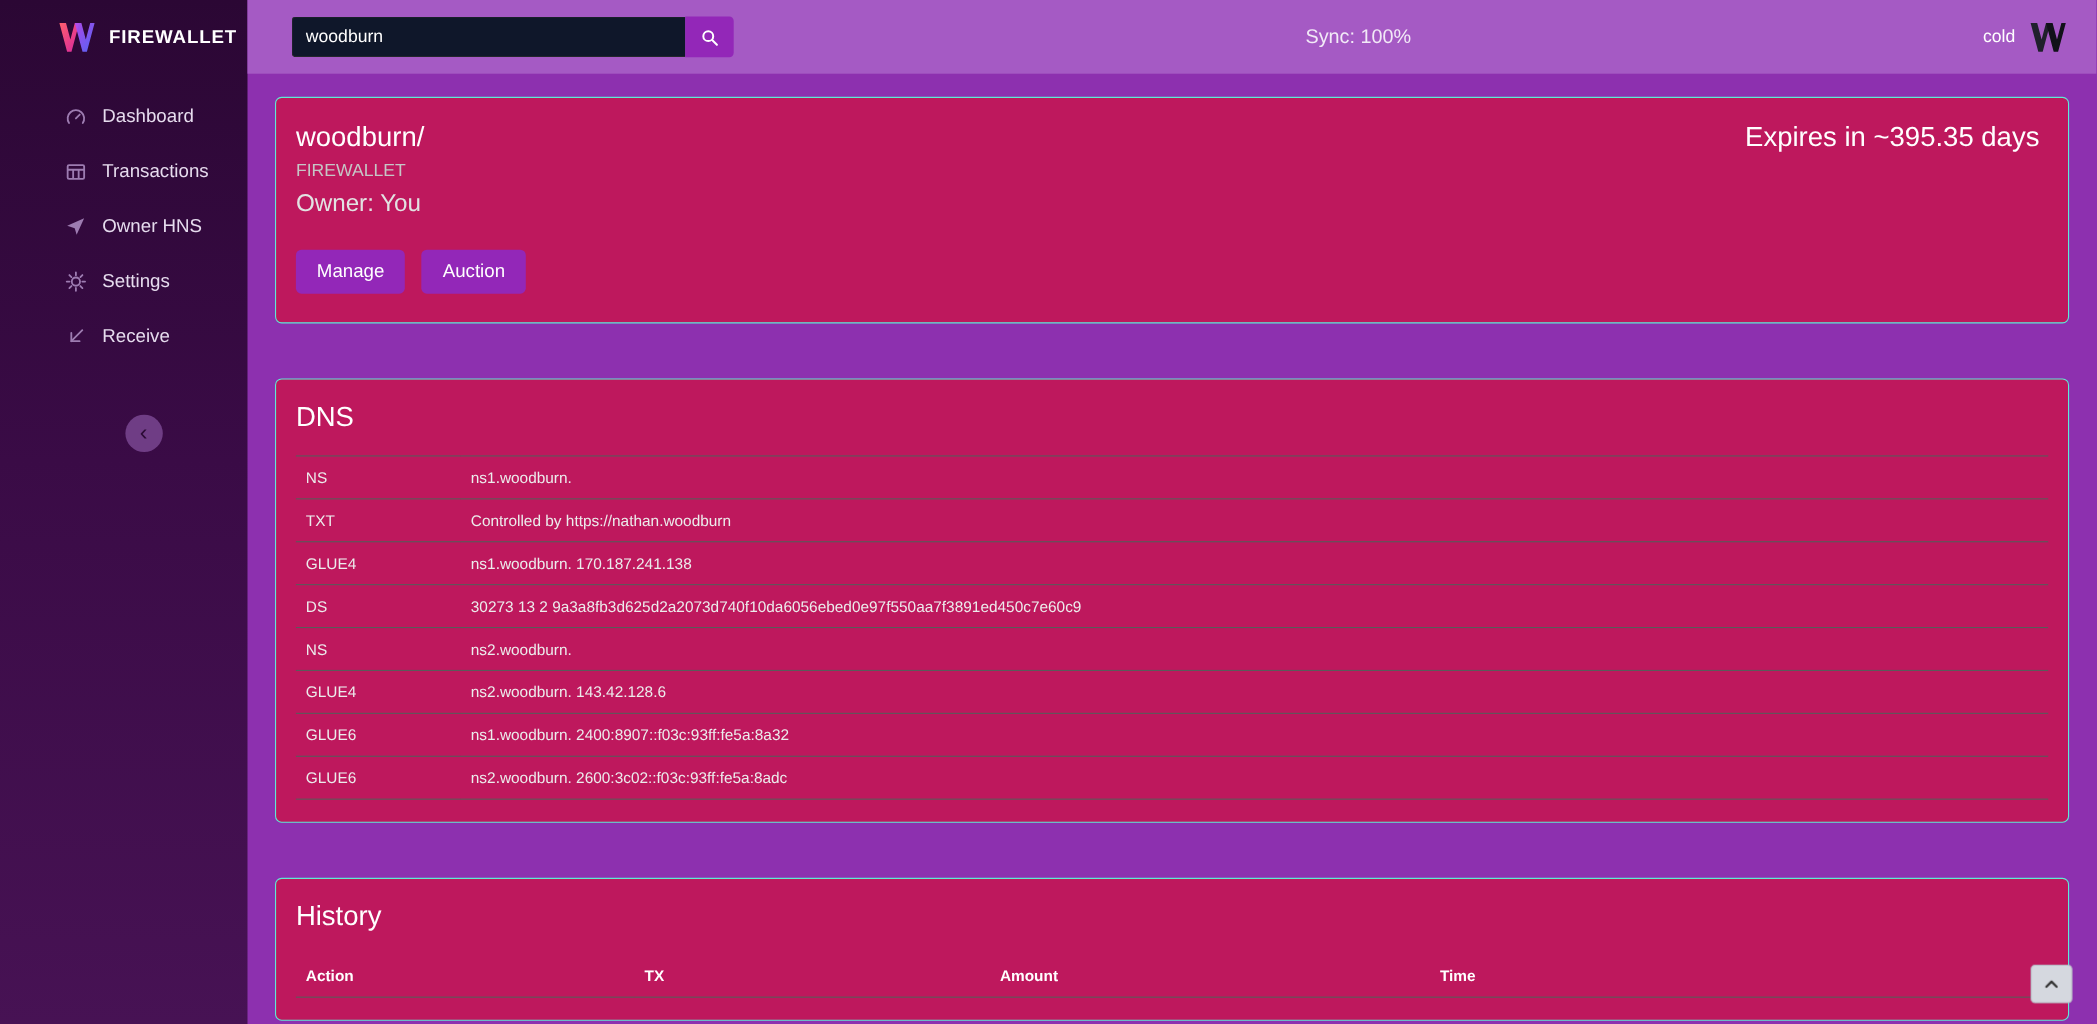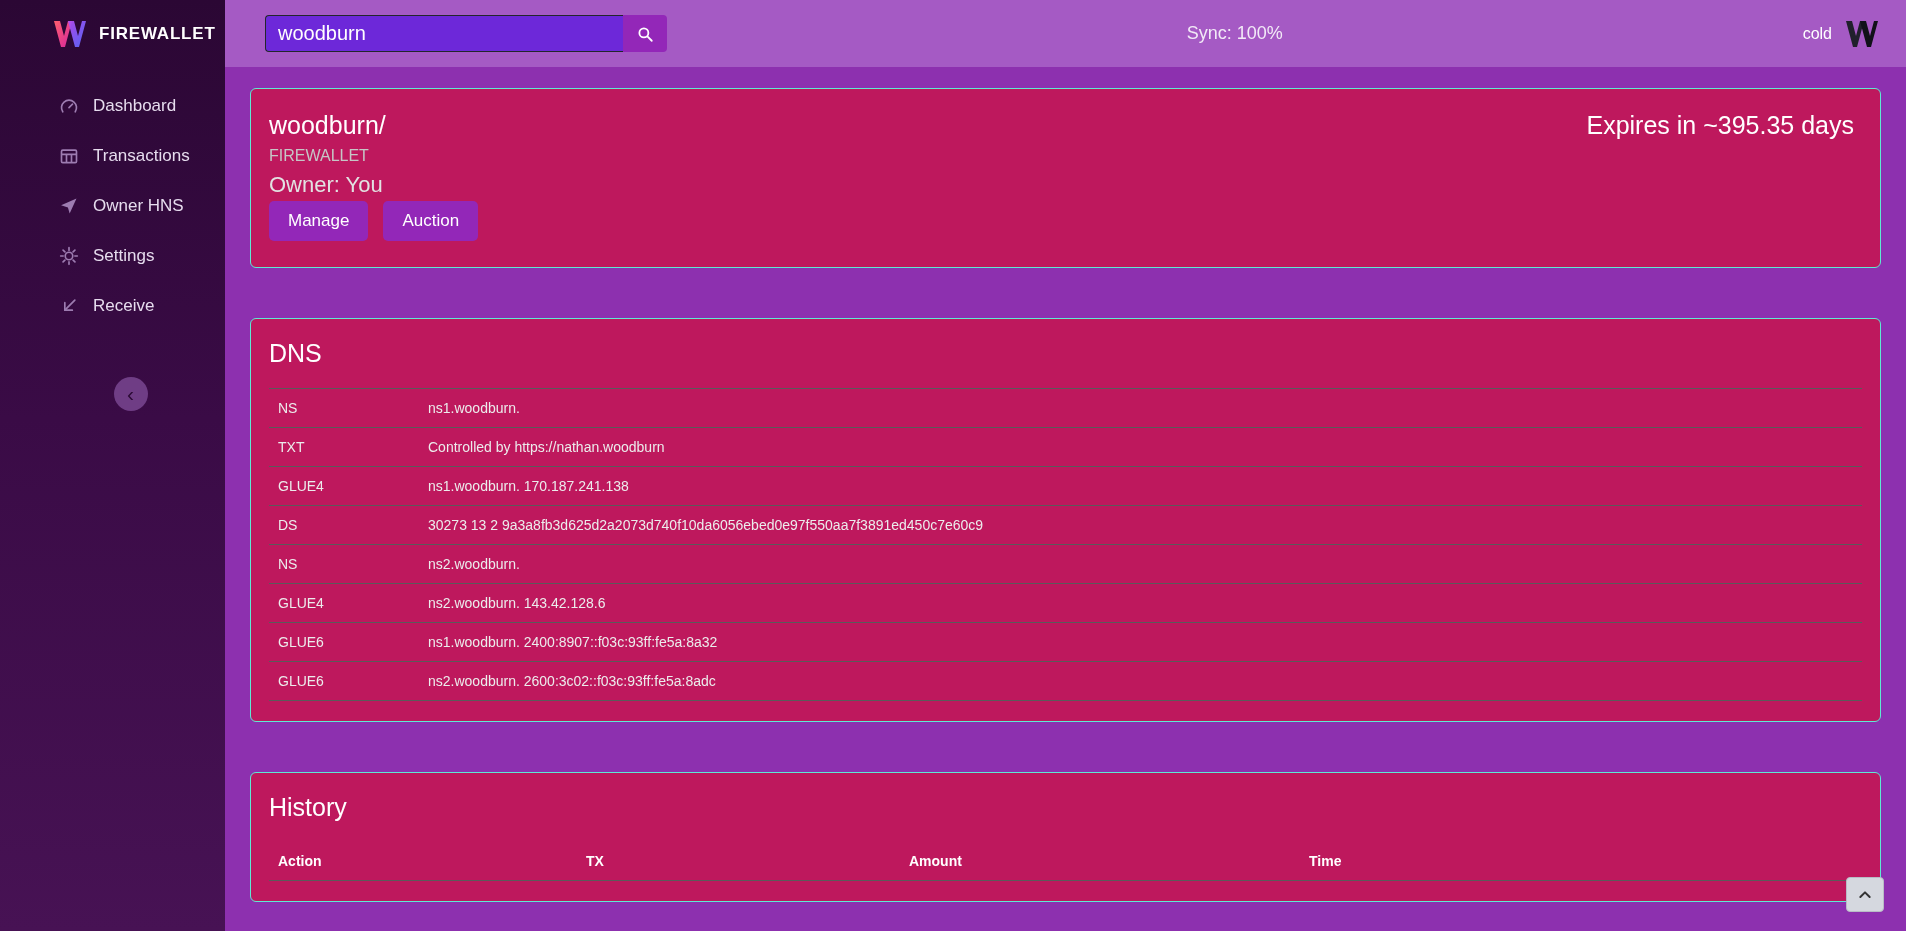--- a/index.html
+++ b/index.html
@@ -34,44 +34,44 @@
 
   
   .main { flex: 1; display: flex; flex-direction: column; min-width: 0; }
 
   .topbar {
     height: 67px; flex: 0 0 67px; background: #a55ac4;
     display: flex; align-items: center; padding: 0 26px;
   }
   .search-form { display: flex; margin-left: 14px; }
   .search-input {
-    width: 358px; height: 37px; background: #6d28d9;
+    width: 358px; height: 37px; background: #0f172a;
     border: 1px solid #24262b; border-right: none; border-radius: 4px 0 0 4px;
-    color: #ffffff; font-size: 20px; padding: 0 12px; outline: none; font-family: inherit;
+    color: #ffffff; font-size: 16px; padding: 0 12px; outline: none; font-family: inherit;
   }
   .search-btn {
     width: 44px; height: 37px; border: none; border-radius: 0 4px 4px 0;
     background: #9327b8; display: flex; align-items: center; justify-content: center; cursor: pointer;
   }
   .flex-spacer { flex: 1; }
   .sync { color: #f2eaf7; font-size: 18px; }
   .topbar-right { display: flex; align-items: center; gap: 12px; }
   .cold { color: #ffffff; font-size: 16px; }
 
   
   .content { flex: 1; padding: 21px 25px; overflow: hidden; }
   .card {
     background: #be185d; border: 1px solid #5eead4; border-radius: 6px;
     padding: 20px 18px; margin-bottom: 50px; color: #ececec;
   }
   .domain-card { display: flex; justify-content: space-between; align-items: flex-start; padding: 22px 26px 26px 18px; }
   .domain-title { font-size: 25px; font-weight: 500; color: #ffffff; }
   .domain-status { font-size: 16px; color: #c6c6c6; margin-top: 7px; }
   .domain-owner { font-size: 22px; color: #e2e2e2; margin-top: 7px; }
-  .btn-row { margin-top: 3px; display: flex; gap: 15px; }
+  .btn-row { margin-top: 29px; display: flex; gap: 15px; }
   .btn {
     background: #9327b8; color: #ffffff; border: none; border-radius: 5px;
     padding: 10px 19px; font-size: 17px; cursor: pointer; font-family: inherit;
   }
   .expires { font-size: 25px; color: #ffffff; font-weight: 400; }
 
   .card-title { font-size: 25px; font-weight: 500; color: #ffffff; margin-bottom: 20px; }
 
   table { width: 100%; border-collapse: collapse; table-layout: fixed; }
   td, th { text-align: left; font-size: 14px; padding: 11px 9px; border-bottom: 1px solid #5a5a5a; color: #ececec; overflow: hidden; white-space: nowrap; }

